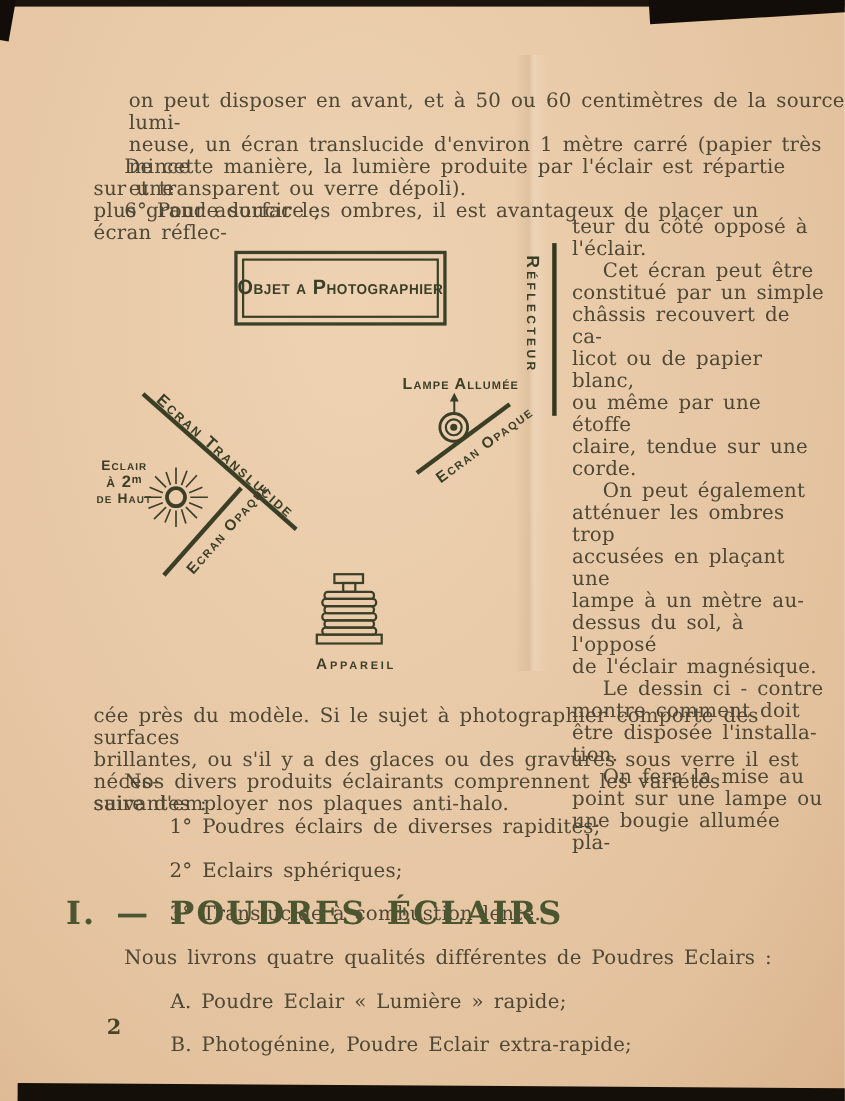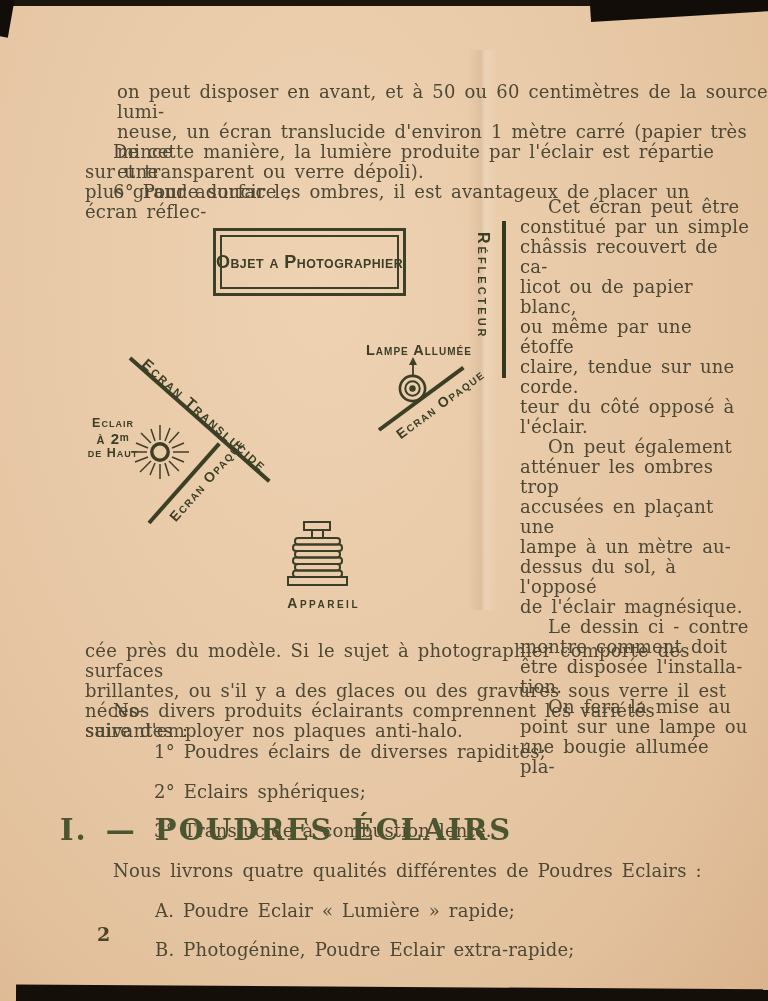--- a/index.html
+++ b/index.html
@@ -89,29 +89,29 @@
 <div class="abs crease"></div>
 
 <div id="p1" class="abs bodytext">on peut disposer en avant, et à 50 ou 60 centimètres de la source lumi-
 neuse, un écran translucide d'environ 1 mètre carré (papier très mince
 et transparent ou verre dépoli).</div>
 <div id="p2" class="abs bodytext indent">De cette manière, la lumière produite par l'éclair est répartie sur une
 plus grande surface ;</div>
 <div id="p3" class="abs bodytext indent">6° Pour adoucir les ombres, il est avantageux de placer un écran réflec-</div>
 
 <div id="col" class="abs">
+  <p class="bodytext">teur du côté opposé à
+l'éclair.</p>
   <p class="bodytext indent">Cet écran peut être
 constitué par un simple
 châssis recouvert de ca-
 licot ou de papier blanc,
 ou même par une étoffe
 claire, tendue sur une
 corde.</p>
-  <p class="bodytext">teur du côté opposé à
-l'éclair.</p>
   <p class="bodytext indent">On peut également
 atténuer les ombres trop
 accusées en plaçant une
 lampe à un mètre au-
 dessus du sol, à l'opposé
 de l'éclair magnésique.</p>
   <p class="bodytext indent">Le dessin ci - contre
 montre comment doit
 être disposée l'installa-
 tion.</p>

